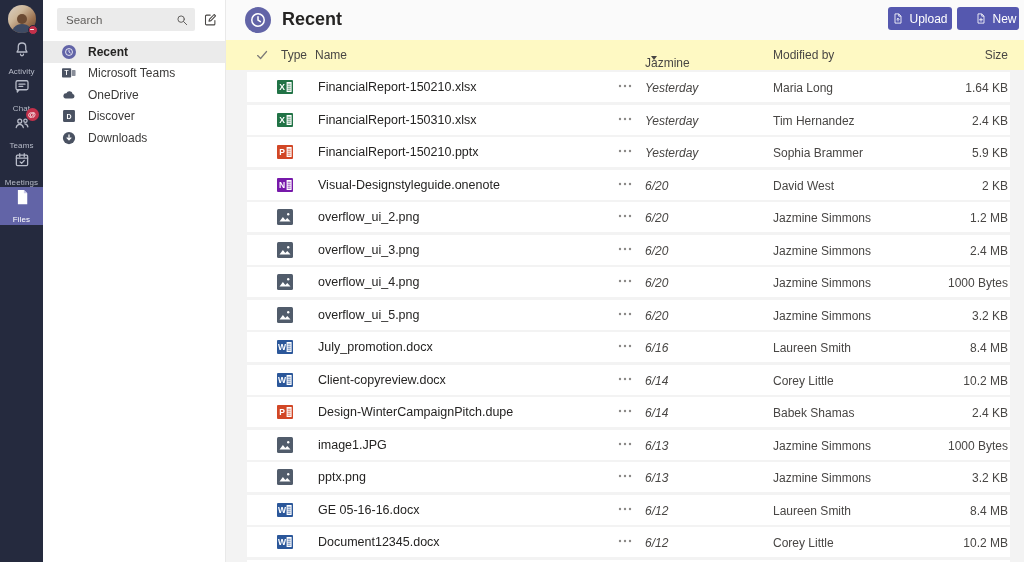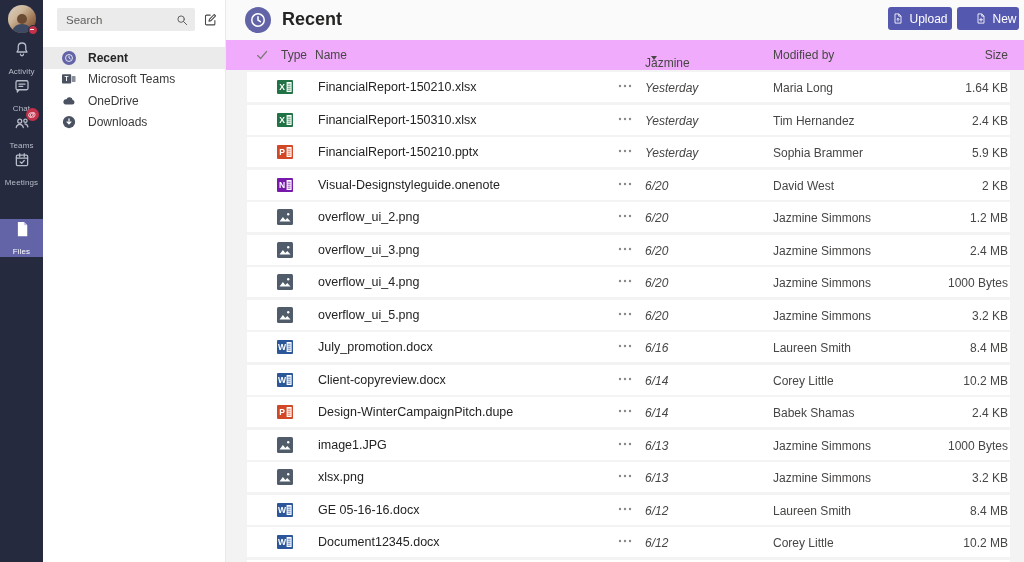--- a/index.html
+++ b/index.html
@@ -17,33 +17,33 @@
   .presence { position:absolute; right:-2px; bottom:-2px; width:10px; height:10px;
     border-radius:50%; background:var(--badge-red,#C4314B);
     border:1.5px solid var(--rail-bg,#252A3E); }
   .presence::after { content:""; position:absolute; left:1.5px; top:2.8px;
     width:4px; height:1.4px; background:#fff; border-radius:1px; }
   .rail-item { width:43px; height:37px; display:flex; flex-direction:column;
     align-items:center; justify-content:center; gap:9px;
     color:#b8bcc9; cursor:pointer; position:relative; }
   .rail-item .ic { width:18px; height:18px; position:relative; }
   .rail-item .label { font-size:8px; letter-spacing:.1px; }
-  .rail-item.selected { background:var(--accent,#6264A7); color:#fff; height:38px;margin-top:32px; }
+  .rail-item.selected { background:var(--accent,#6264A7); color:#fff; height:38px; }
   .rail-badge { position:absolute; top:-6px; right:-8px; min-width:13px; height:13px;
     background:var(--badge-red,#C4314B); color:#fff; border-radius:50%;
     font-size:8px; font-weight:bold; display:flex; align-items:center;
     justify-content:center; }
   .rail-bottom { position:absolute; bottom:0; left:0; width:43px;padding-left:42px; }
   .rail-bottom .rail-item.settings { height:22px; margin-bottom:-9px; }
   .rail-bottom .rail-item.settings .glyph { font-size:17px; line-height:17px; color:#b8bcc9; }
 
   
   .sidebar { position:absolute; left:43px; top:0; width:183px; height:562px;
     background:#fff; border-right:1px solid #e9e9e9; }
-  .search-row { position:relative; height:46px; }
+  .search-row { position:relative; height:40px; }
   .search-box { position:absolute; left:14px; top:8px; width:138px; height:23px;
     background:#ebebeb; border:none; border-radius:2px; font-size:11.5px;
     color:#484644; padding:0 26px 0 9px; outline:none;
     font-family:"Liberation Sans",sans-serif; }
   .search-box::placeholder { color:#605e5c; opacity:1; }
   .search-ic { position:absolute; left:132px; top:13px; width:14px; height:14px;
     color:#605e5c; pointer-events:none; }
   .compose-ic { position:absolute; left:160px; top:12px; width:15px; height:15px;
     color:#484644; cursor:pointer; }
   .nav-list { margin-top:1px; }
@@ -65,21 +65,21 @@
     font-weight:bold; color:#252423; }
   .btn { position:absolute; top:7px; height:23px; background:var(--button,#5558AF);
     color:#fff; border:none; border-radius:3px; font-size:12px; cursor:pointer;
     display:flex; align-items:center; justify-content:center; gap:5px;
     font-family:"Liberation Sans",sans-serif; }
   .btn .ic { width:12px; height:13px; }
   .btn-upload { right:72px; width:64px; }
   .btn-new { right:5px; width:62px;padding-left:16px; }
 
   .colheader { position:relative; height:30px; font-size:12px; color:#484644;
-    background:#f0abfc; }
+    background:#fef9c3; }
   .colheader span { position:absolute; top:8px; }
   .ch-check { left:29px; top:8px; width:14px; height:14px; color:#7d7b78; cursor:pointer; position:absolute; }
   .ch-type { left:55px; } .ch-name { left:89px; }
   .ch-modified { left:419px; cursor:pointer; }
   .ch-by { left:547px; } .ch-size { right:16px; }
   .sort-arrow { display:inline-block; width:0; height:0; margin-left:6px;
     border-left:3.5px solid transparent; border-right:3.5px solid transparent;
     border-top:4.5px solid #484644; vertical-align:1px; }
 
   .rows { padding-top:2px; }
@@ -227,20 +227,29 @@
 
   <div class="nav-item">
     <span class="ic">
           <svg viewBox="0 0 16 16">
             <path d="M4.3 12h7.4a2.6 2.6 0 0 0 .5-5.15A3.8 3.8 0 0 0 5 5.9 3 3 0 0 0 4.3 12z" fill="currentColor"></path>
           </svg>
         </span>
     <span class="nav-label">OneDrive</span>
   </div>
 
+  <div class="nav-item">
+    <span class="ic">
+          <svg viewBox="0 0 16 16">
+            <rect x="1.2" y="1.2" width="13.6" height="13.6" rx="1.5" fill="currentColor"></rect>
+            <text x="8" y="11.2" font-size="8" font-weight="bold" fill="#fff" text-anchor="middle" font-family="sans-serif">D</text>
+          </svg>
+        </span>
+    <span class="nav-label">Discover</span>
+  </div>
 
   <div class="nav-item">
     <span class="ic">
           <svg viewBox="0 0 16 16">
             <circle cx="8" cy="8" r="7" fill="currentColor"></circle>
             <path d="M8 4.5v5M5.8 7.8L8 10l2.2-2.2" fill="none" stroke="#fff" stroke-width="1.4" stroke-linecap="round" stroke-linejoin="round"></path>
           </svg>
         </span>
     <span class="nav-label">Downloads</span>
   </div>
@@ -531,21 +540,21 @@
   </div>
 
   <div class="row">
     <span class="ic ftype">
           <svg viewBox="0 0 16 16">
             <rect width="16" height="16" rx="1.5" fill="#515C6B"></rect>
             <path d="M2.5 12.5l3.4-4.4 2.4 3 2-2 3.2 3.4z" fill="#fff"></path>
             <circle cx="11.2" cy="5.3" r="1.2" fill="#fff"></circle>
           </svg>
         </span>
-    <span class="fname">xlsx.png</span>
+    <span class="fname">pptx.png</span>
     <button class="more"><span class="ic"><svg viewBox="0 0 16 16">
               <circle cx="3" cy="8" r="1.2" fill="#8a8886"></circle>
               <circle cx="8" cy="8" r="1.2" fill="#8a8886"></circle>
               <circle cx="13" cy="8" r="1.2" fill="#8a8886"></circle>
             </svg></span></button>
     <span class="fmod">6/13</span>
     <span class="fby">Jazmine Simmons</span>
     <span class="fsize">3.2 KB</span>
   </div>
 

